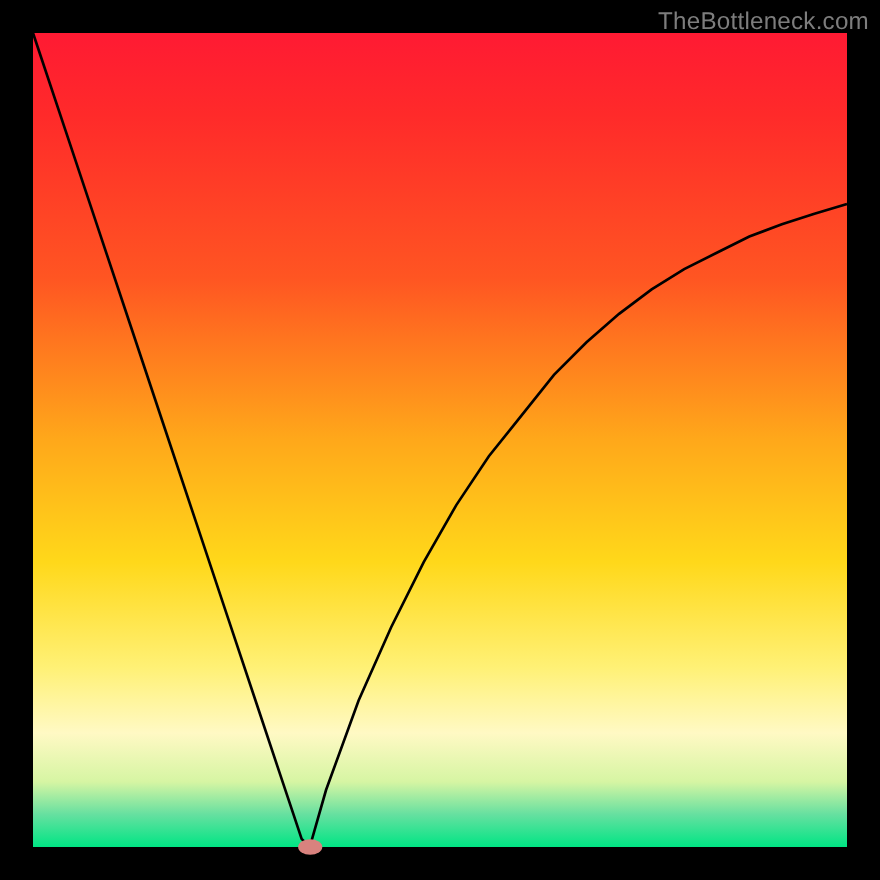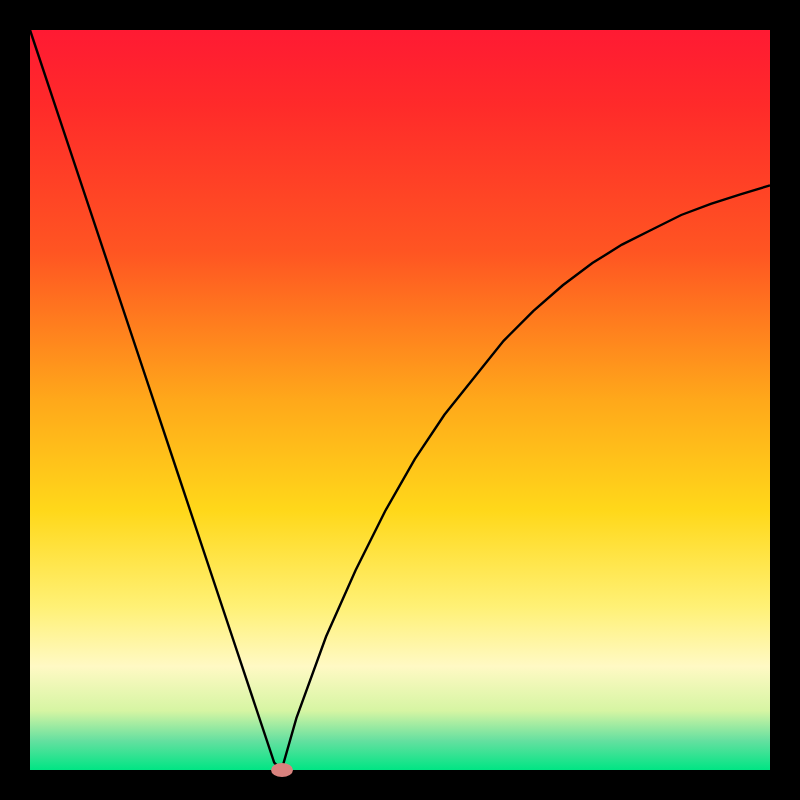--- a/index.html
+++ b/index.html
@@ -58,13 +58,14 @@
 </head>
 <body>
 
 <div class="frame">
   <div class="plot-area">
     <svg class="curve" viewBox="0 0 740 740" preserveAspectRatio="none">
       <path id="curve-path" d="M0.00 0.00 L29.60 88.80 L59.20 177.60 L88.80 266.40 L118.40 355.20 L148.00 444.00 L177.60 532.80 L207.20 621.60 L222.00 666.00 L236.80 710.40 L244.20 732.60 L251.60 740.00 L266.40 688.20 L296.00 606.80 L325.60 540.20 L355.20 481.00 L384.80 429.20 L414.40 384.80 L444.00 347.80 L473.60 310.80 L503.20 281.20 L532.80 255.30 L562.40 233.10 L592.00 214.60 L621.60 199.80 L651.20 185.00 L680.80 173.90 L710.40 164.28 L740.00 155.40" fill="none" stroke="#000" stroke-width="2.4"></path>
     </svg>
     <div id="min-marker" class="marker" style="left: 251.6px; top: 740px;"></div>
   </div>
+  <div class="watermark">TheBottleneck.com</div>
 </div>
 
 </body></html>

